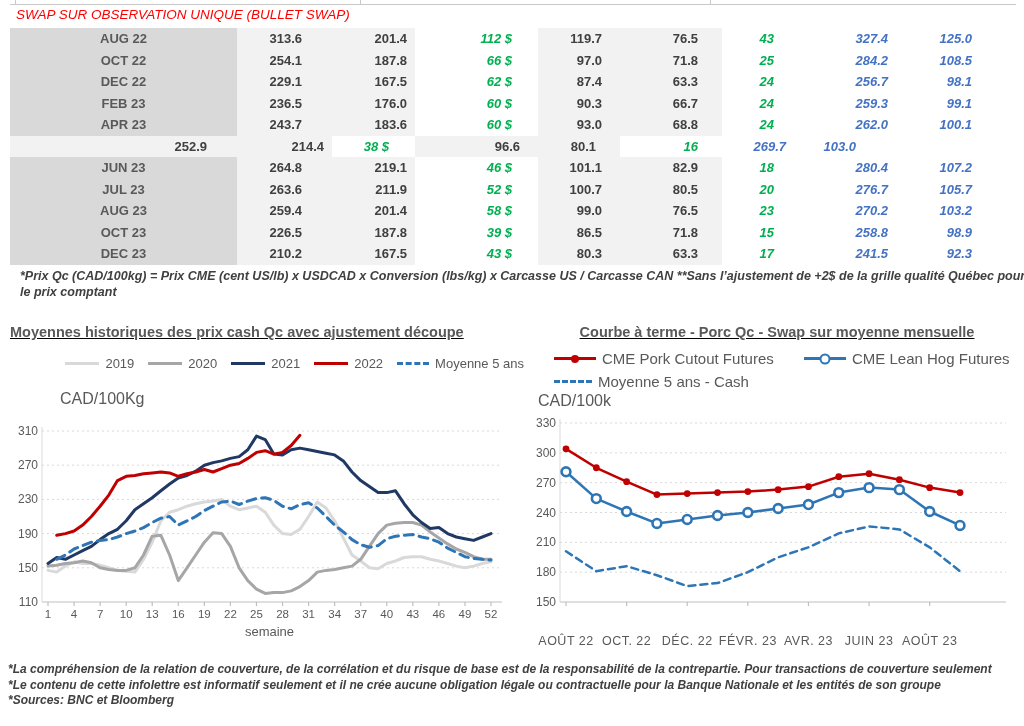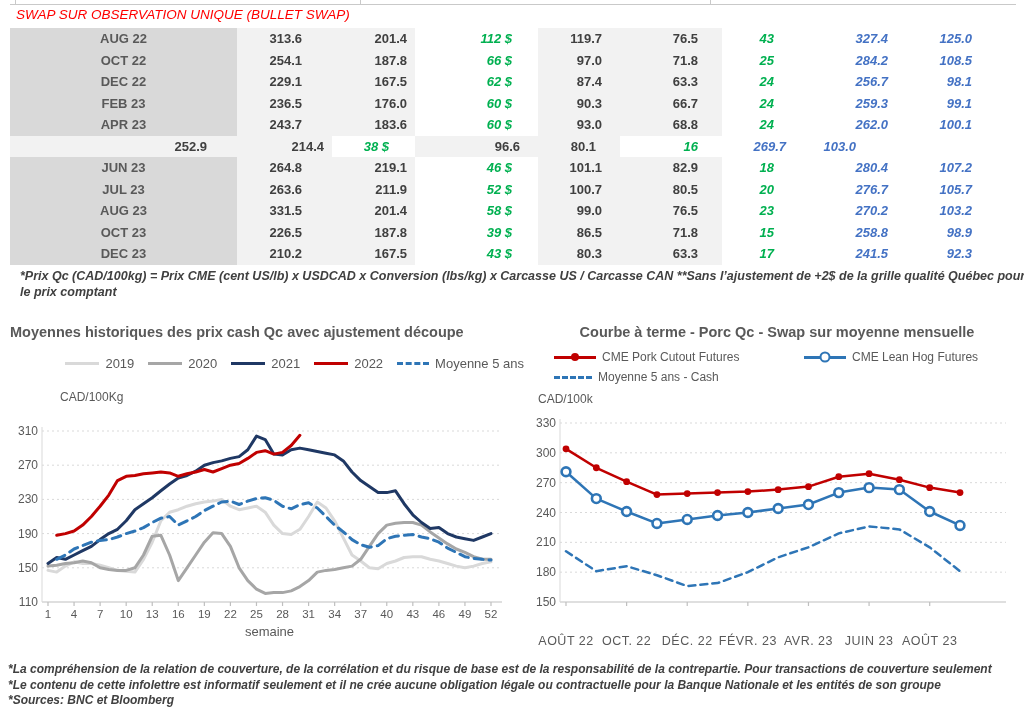--- a/index.html
+++ b/index.html
@@ -24,45 +24,45 @@
            display:flex;align-items:center;justify-content:flex-end;}
   .c-blue{color:var(--blue-table);font-style:italic;text-align:right;
           display:flex;align-items:center;justify-content:flex-end;}
   .pr0{padding-right:0}.pr1{padding-right:30px}.pr2{padding-right:8px}.pr3{padding-right:26px}
   .pr4{padding-right:18px}.pr5{padding-right:24px}.pr6{padding-right:24px}.pr7{padding-right:12px}.pr8{padding-right:44px}
 
   #table-note{position:absolute;left:20px;top:268px;width:1008px;
               font-size:12.5px;line-height:16px;font-weight:bold;font-style:italic;color:#404040;}
 
   
-  .chart{position:absolute;top:320px;}
+  .chart{position:absolute;top:320px;text-decoration:underline;}
   #chart-left{left:8px;width:504px;height:340px;}
   #chart-right{left:520px;width:504px;height:345px;text-align:center;}
   .chart-title{font-size:14.5px;font-weight:bold;color:#595959;padding-top:4px;}
   #chart-left .chart-title{padding-left:2px;}
   #chart-right .chart-title{padding-left:10px;}
-  .y-unit{position:absolute;font-size:12px;color:#595959;}
+  .y-unit{position:absolute;font-size:16px;color:#595959;}
   #chart-left .y-unit{left:52px;top:70px;}
   #chart-right .y-unit{left:18px;top:72px;}
   .plot{position:absolute;left:0;top:95px;}
 
   
   #legend-left{position:absolute;left:12px;top:36px;width:504px;display:flex;
                justify-content:flex-end;align-items:center;gap:14px;
                font-size:13px;color:#595959;}
   .leg-item{display:flex;align-items:center;gap:6px;white-space:nowrap;}
   .sw-line{display:inline-block;width:34px;height:3px;}
   .sw-2019{background:var(--s2019);}
   .sw-2020{background:var(--s2020);}
   .sw-2021{background:var(--s2021);}
   .sw-2022{background:var(--s2022);}
   .sw-avg{display:inline-block;width:32px;height:0;border-top:3.5px dashed var(--savg);}
   #legend-right{position:absolute;left:34px;top:30px;width:470px;
                 display:grid;grid-template-columns:250px auto;row-gap:6px;
-                font-size:12px;color:#595959;align-items:center;}
+                font-size:15px;color:#595959;align-items:center;}
   .sw-marker{position:relative;display:inline-block;width:42px;height:3px;}
   .sw-pork{background:var(--s2022);}
   .sw-pork::after{content:'';position:absolute;left:50%;top:50%;transform:translate(-50%,-50%);
                   width:8px;height:8px;border-radius:50%;background:var(--s2022);}
   .sw-hog{background:var(--savg);}
   .sw-hog::after{content:'';position:absolute;left:50%;top:50%;transform:translate(-50%,-50%);
                  width:7px;height:7px;border-radius:50%;background:#fff;border:2.5px solid var(--savg);}
   .sw-cash{display:inline-block;width:38px;height:0;border-top:3px dashed var(--savg);}
 
   
@@ -165,21 +165,21 @@
         <div class="tcell c-num pr2">211.9</div>
         <div class="tcell c-green pr3">52 $</div>
         <div class="tcell c-num pr4">100.7</div>
         <div class="tcell c-num pr5">80.5</div>
         <div class="tcell c-green pr6">20</div>
         <div class="tcell c-blue pr7">276.7</div>
         <div class="tcell c-blue pr8">105.7</div>
       </div>
       <div class="trow">
         <div class="tcell c-month pr0">AUG 23</div>
-        <div class="tcell c-num pr1">331.5</div>
+        <div class="tcell c-num pr1">259.4</div>
         <div class="tcell c-num pr2">201.4</div>
         <div class="tcell c-green pr3">58 $</div>
         <div class="tcell c-num pr4">99.0</div>
         <div class="tcell c-num pr5">76.5</div>
         <div class="tcell c-green pr6">23</div>
         <div class="tcell c-blue pr7">270.2</div>
         <div class="tcell c-blue pr8">103.2</div>
       </div>
       <div class="trow">
         <div class="tcell c-month pr0">OCT 23</div>

